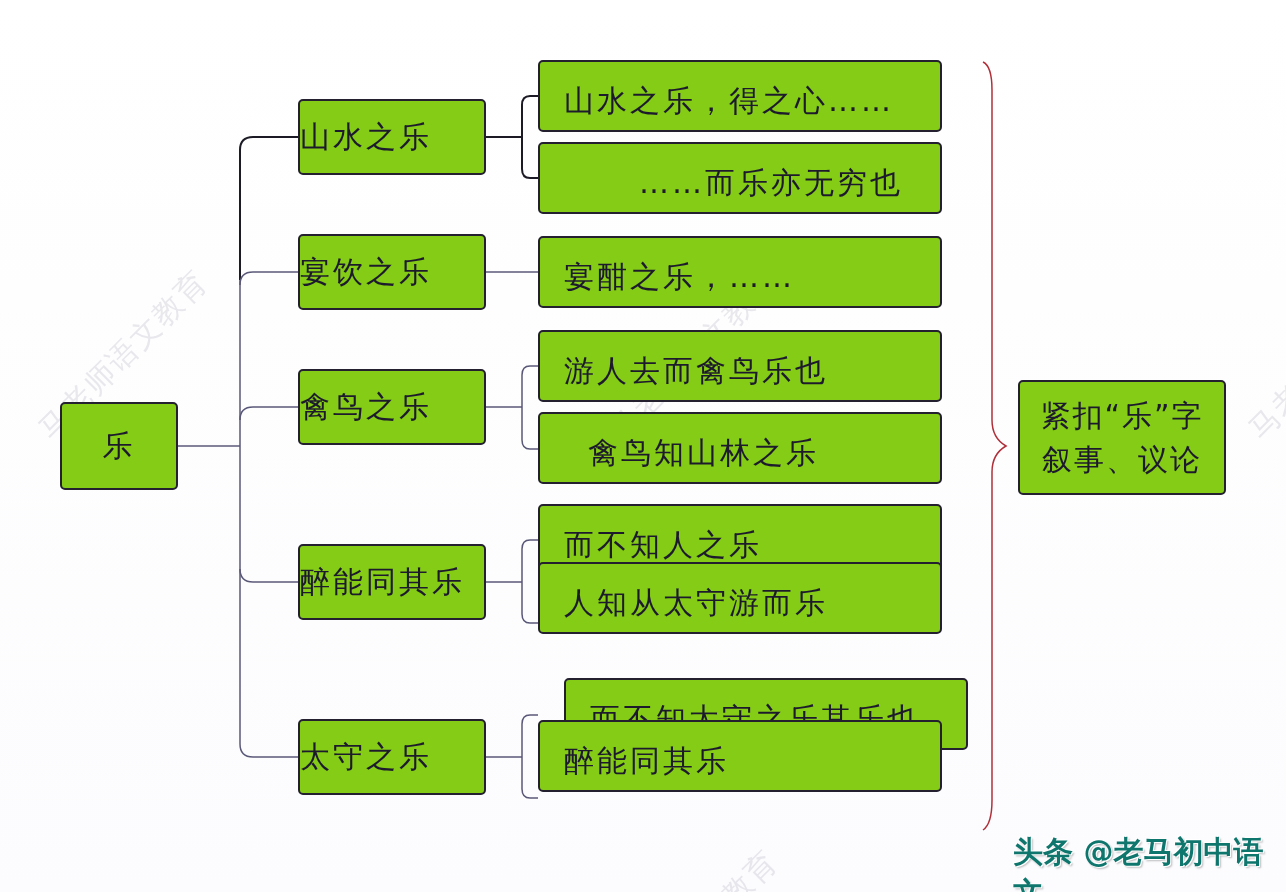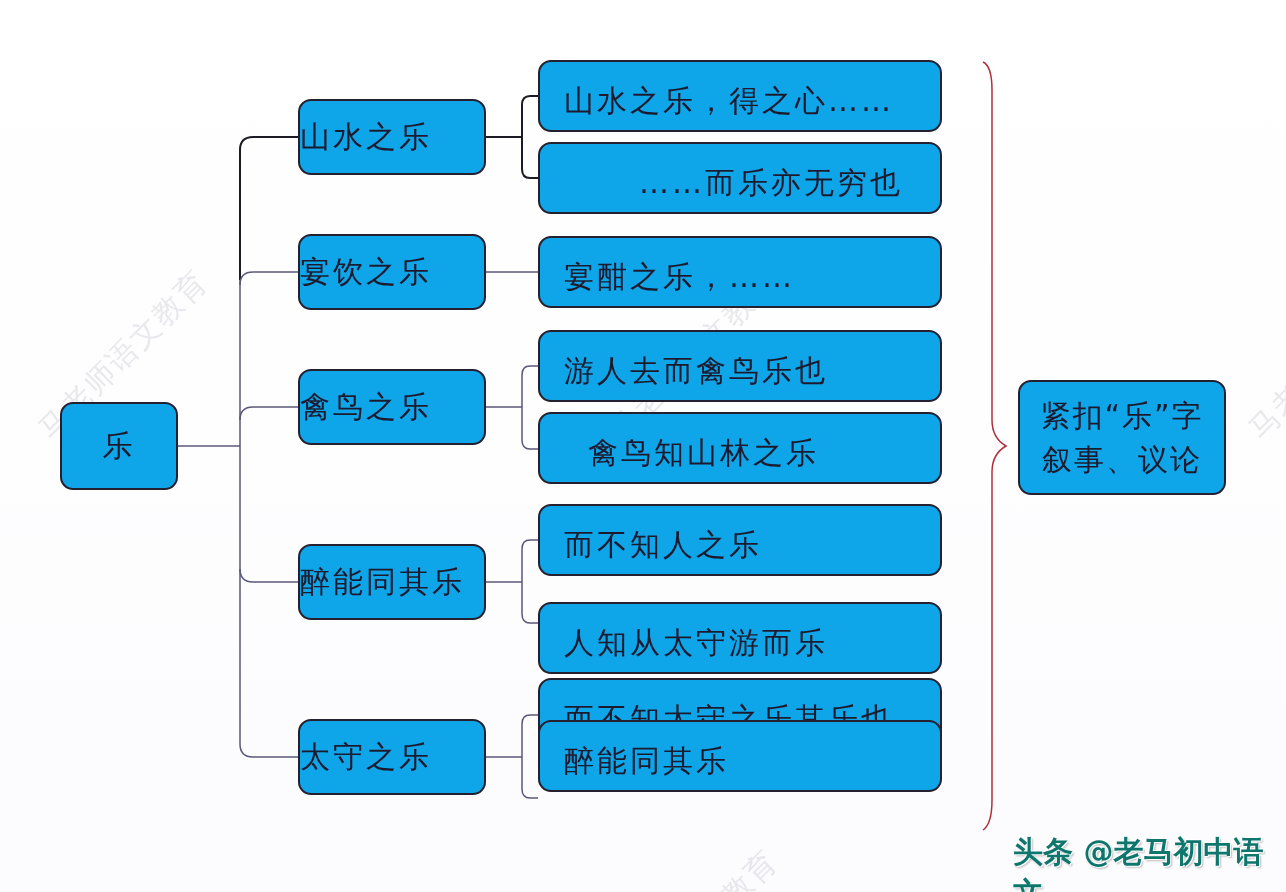--- a/index.html
+++ b/index.html
@@ -7,21 +7,21 @@
     width: 1286px; height: 892px; position: relative; overflow: hidden;
     background: #fbfbfd;
     font-family: "DejaVu Sans", "Liberation Sans", sans-serif;
     color: #1e1a2e;
   }
   .frame { position: absolute; left: 0; top: 0; width: 1286px; height: 892px;
     background: linear-gradient(#ffffff, #fcfcfe); }
   svg.links { position: absolute; left: 0; top: 0; width: 1286px; height: 892px; }
   .box {
     position: absolute; box-sizing: border-box;
-    border: 2px solid #24202f; border-radius: 13px; background: #0ea5e9;
+    border: 2px solid #24202f; border-radius: 5px; background: #84cc16;
     display: flex; align-items: center;
     font-size: 30px; letter-spacing: 3px; white-space: nowrap;
   }
   .root { left: 60px; top: 402px; width: 118px; height: 88px; justify-content: center; font-size: 30px; }
   .mid { left: 298px; width: 188px; height: 76px; justify-content: flex-start; }
   .leaf { left: 538px; width: 404px; height: 72px; padding-left: 24px; padding-top: 10px; }
   .leaf.indent { padding-left: 62px; justify-content: center; }
   .summary {
     left: 1018px; top: 380px; width: 208px; height: 115px;
     flex-direction: column; justify-content: center; align-items: center;
@@ -103,24 +103,24 @@
 </div>
 <div class="box leaf" style="top:330px;">
   <span>游人去而禽鸟乐也</span>
 </div>
 <div class="box leaf" style="top:412px;padding-left:48px;">
   <span>禽鸟知山林之乐</span>
 </div>
 <div class="box leaf" style="top:504px;">
   <span>而不知人之乐</span>
 </div>
-<div class="box leaf" style="top:602px;">
+<div class="box leaf" style="top:562px;">
   <span>人知从太守游而乐</span>
 </div>
-<div class="box leaf" style="top:678px;">
+<div class="box leaf" style="top:678px;margin-left:26px;">
   <span>而不知太守之乐其乐也</span>
 </div>
 <div class="box leaf" style="top:720px;">
   <span>醉能同其乐</span>
 </div>
 
 <div class="box summary">
   <span>紧扣“乐”字</span>
   <span>叙事、议论</span>
 </div>

